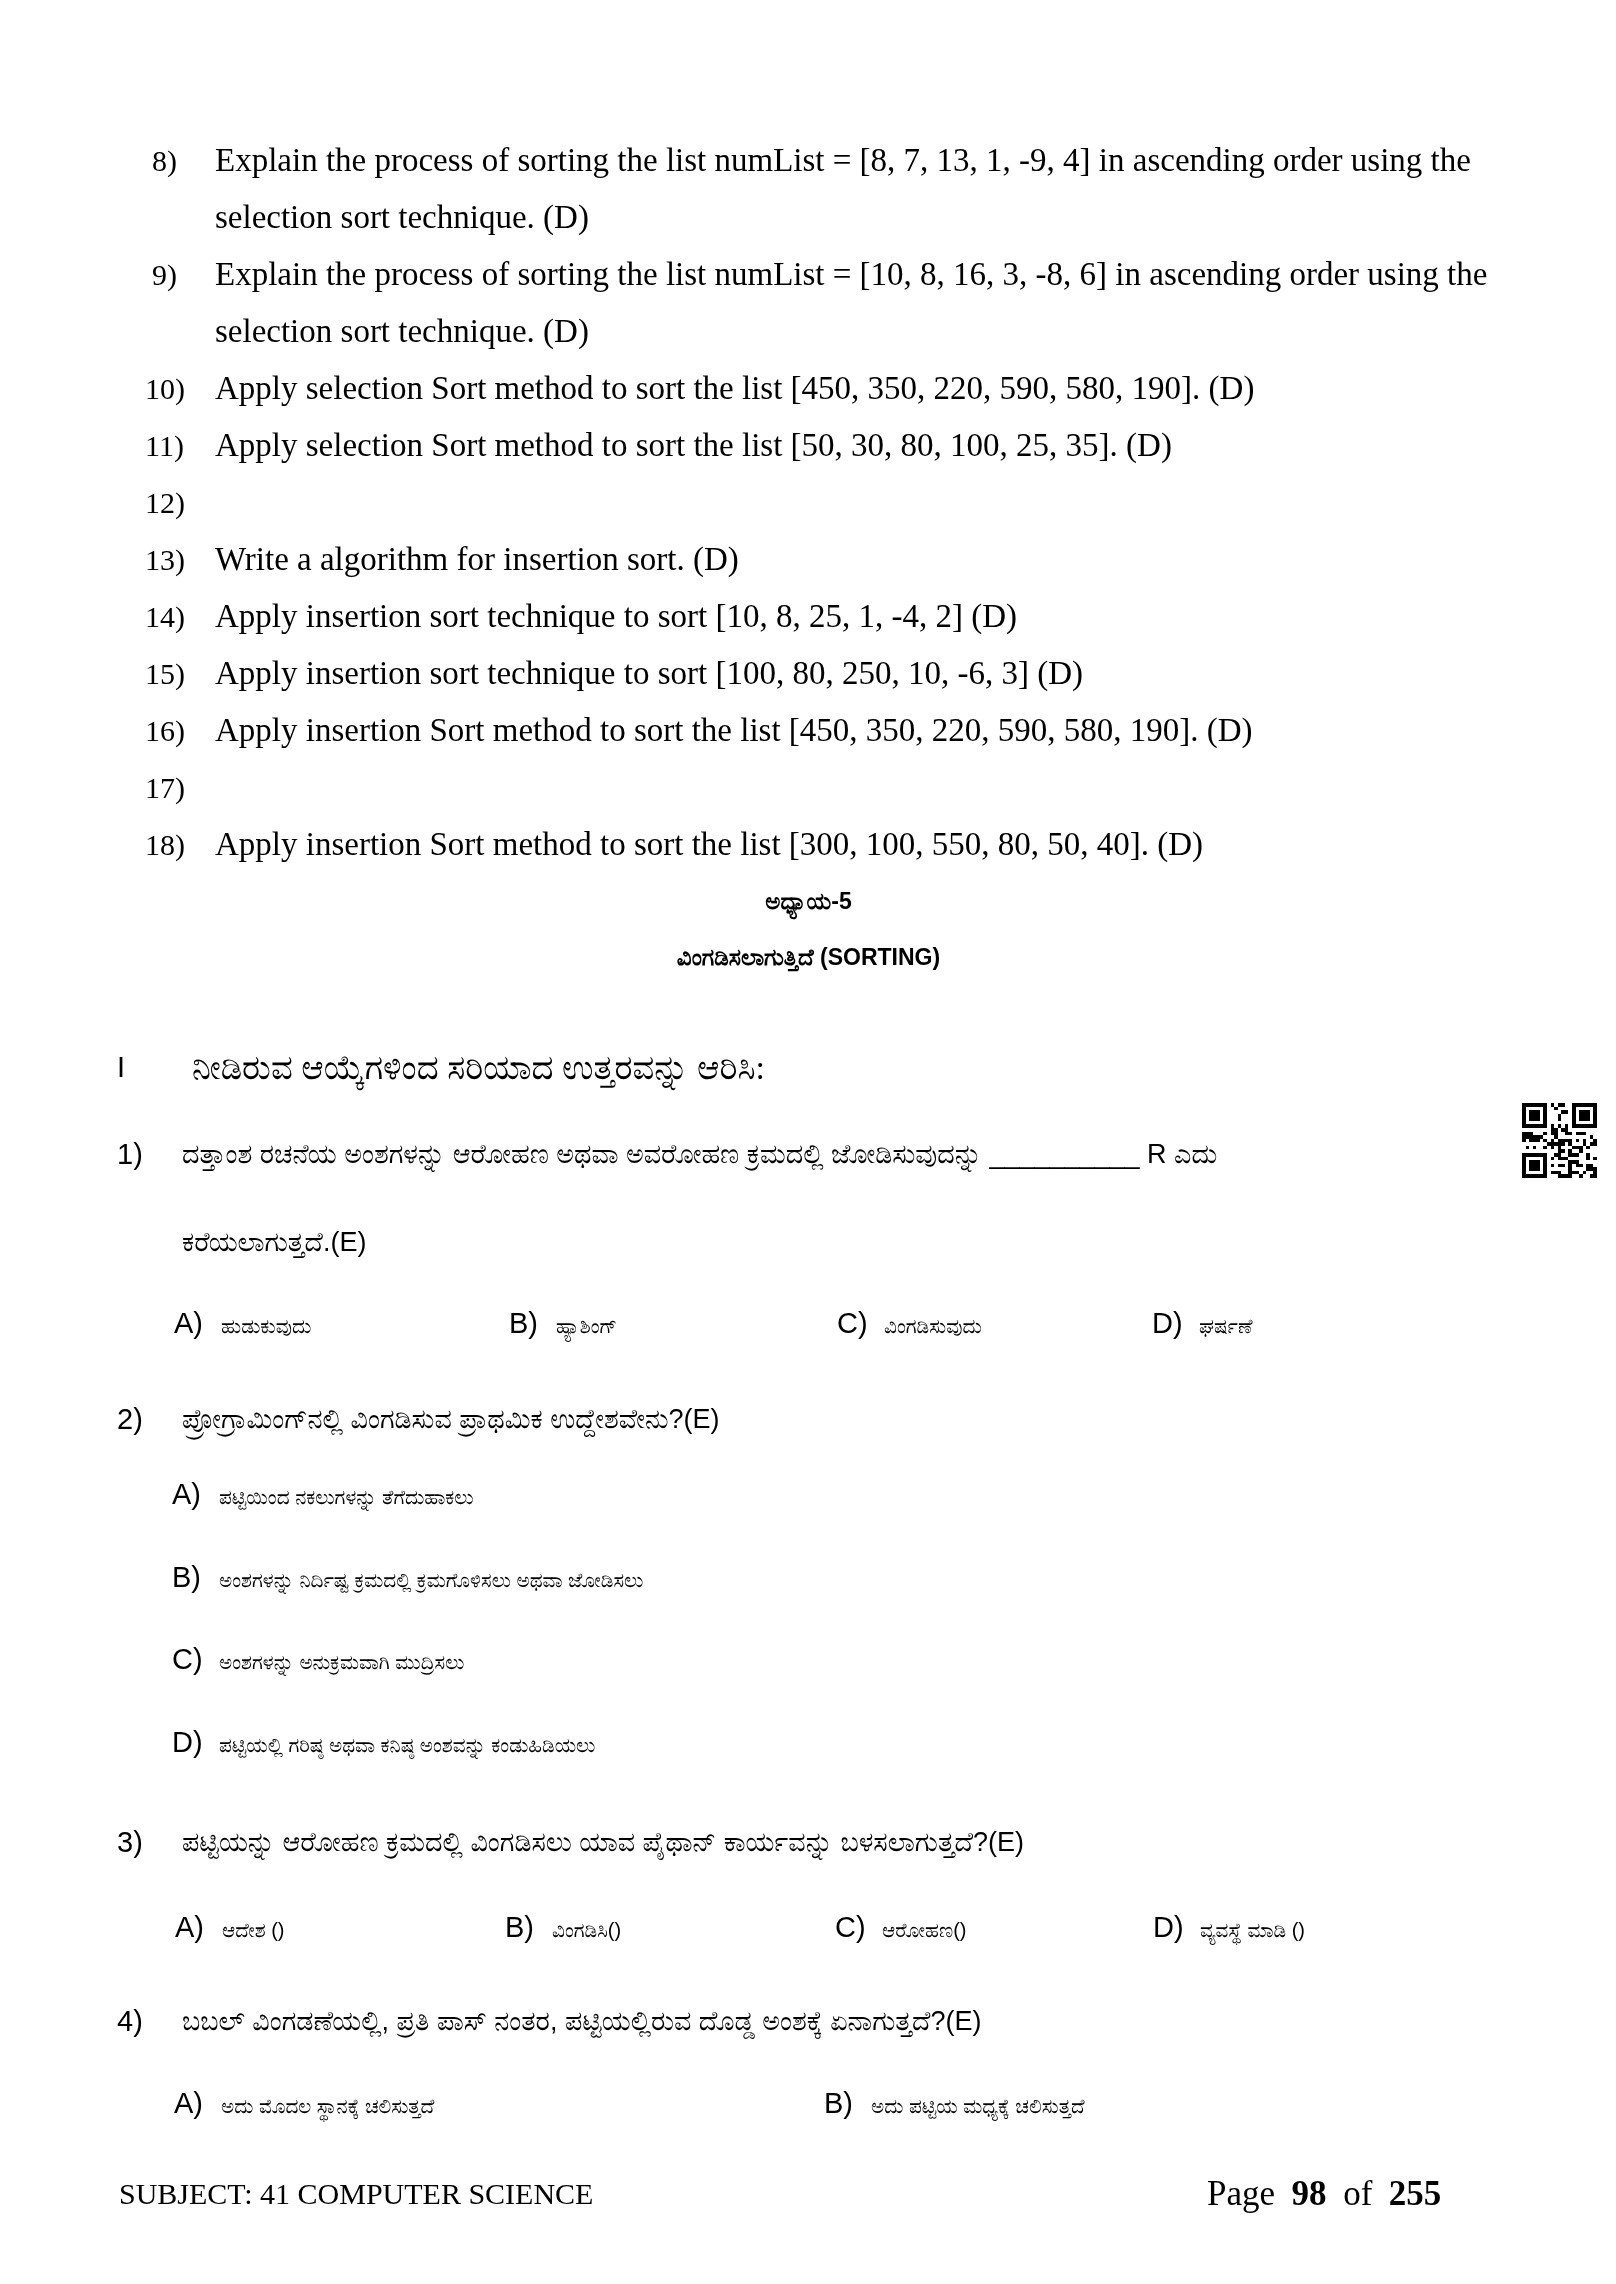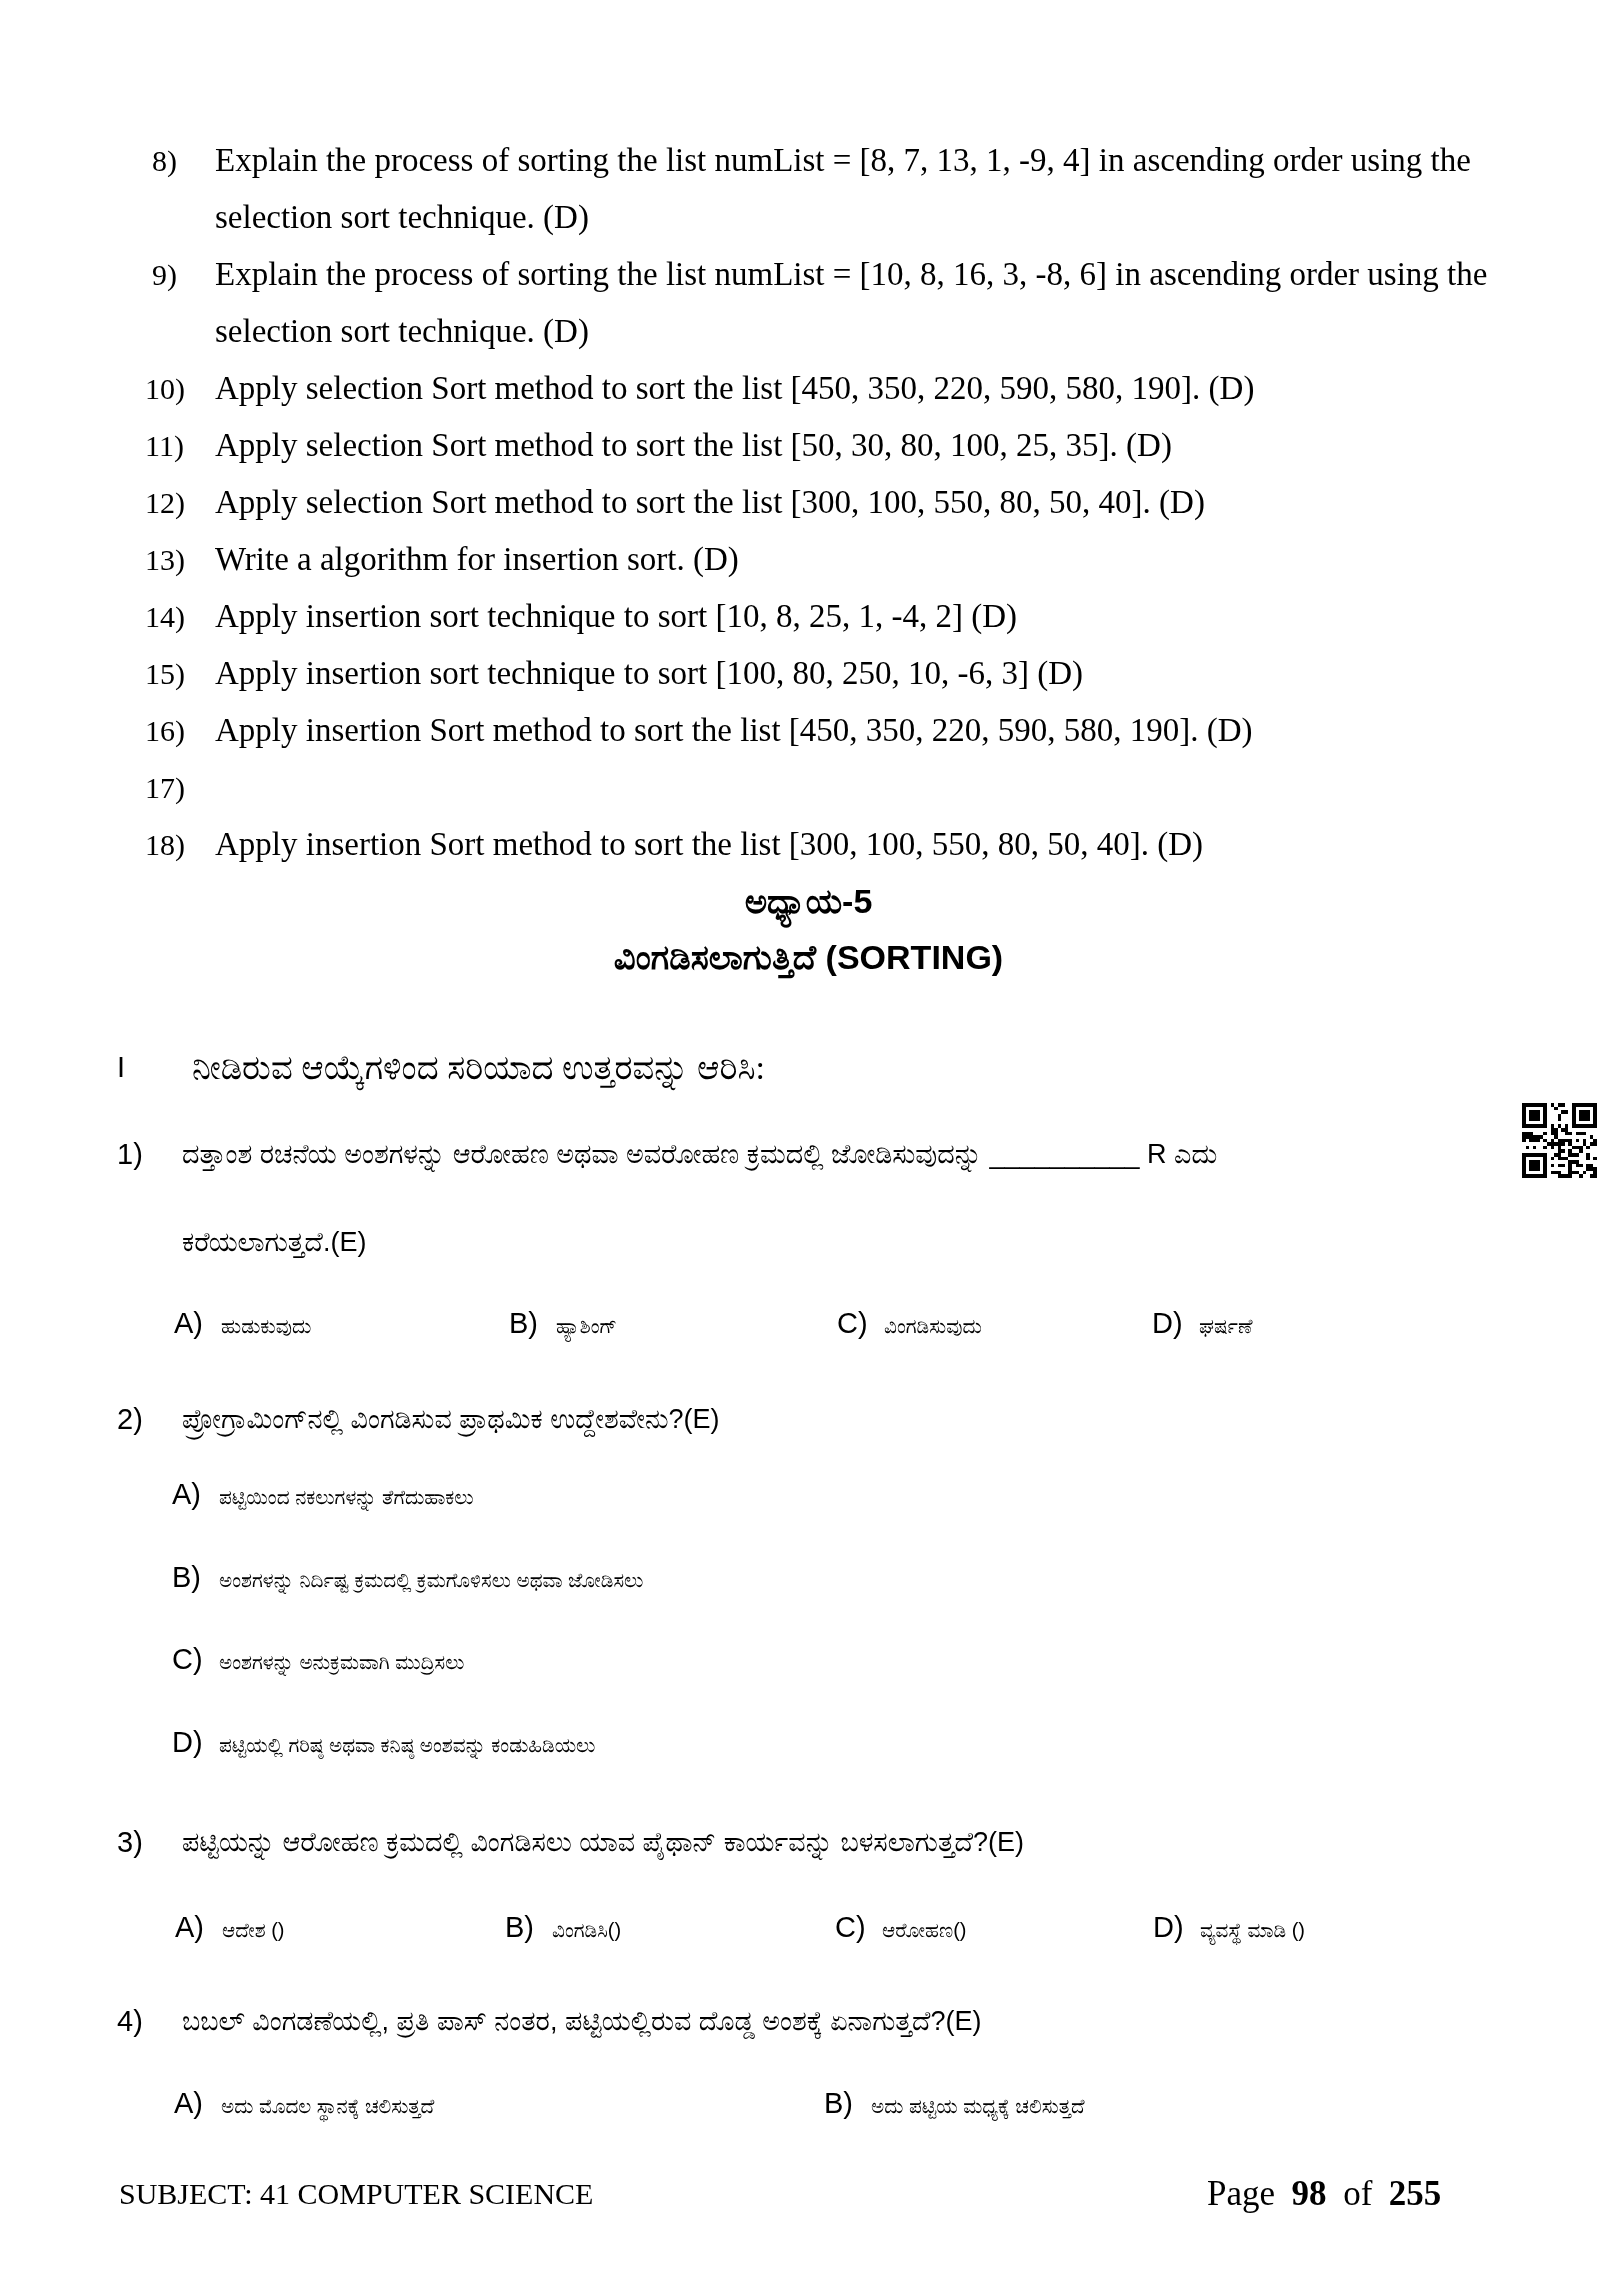--- a/index.html
+++ b/index.html
@@ -21,21 +21,21 @@
   .en-num.two{left:145px;}
   .en-text{
     position:absolute;left:215px;
     font-family:"Liberation Serif",serif;font-size:33px;
     white-space:nowrap;
   }
   
   .h1,.h2{
     position:absolute;left:0;width:100%;height:59px;line-height:59px;
     text-align:center;font-weight:bold;
-    font-family:"Liberation Sans",sans-serif;font-size:34px;
+    font-family:"Liberation Sans",sans-serif;font-size:23px;
     white-space:nowrap;
   }
   .h1{top:872px;}
   .h2{top:928px;}
   
   .section{position:absolute;left:0;top:1038px;width:100%;height:59px;line-height:59px;}
   .sec-roman{
     position:absolute;left:117px;
     font-family:"Liberation Sans",sans-serif;font-size:29px;
   }
@@ -90,21 +90,20 @@
       <div class="en-line">
         <span class="en-num two">10)</span>
         <span class="en-text">Apply selection Sort method to sort the list [450, 350, 220, 590, 580, 190]. (D)</span>
       </div>
       <div class="en-line">
         <span class="en-num two">11)</span>
         <span class="en-text">Apply selection Sort method to sort the list [50, 30, 80, 100, 25, 35]. (D)</span>
       </div>
       <div class="en-line">
         <span class="en-num two">12)</span>
-        <span class="en-text">Apply selection Sort method to sort the list [300, 100, 550, 80, 50, 40]. (D)</span>
       </div>
       <div class="en-line">
         <span class="en-num two">13)</span>
         <span class="en-text">Write a algorithm for insertion sort. (D)</span>
       </div>
       <div class="en-line">
         <span class="en-num two">14)</span>
         <span class="en-text">Apply insertion sort technique to sort [10, 8, 25, 1, -4, 2] (D)</span>
       </div>
       <div class="en-line">

